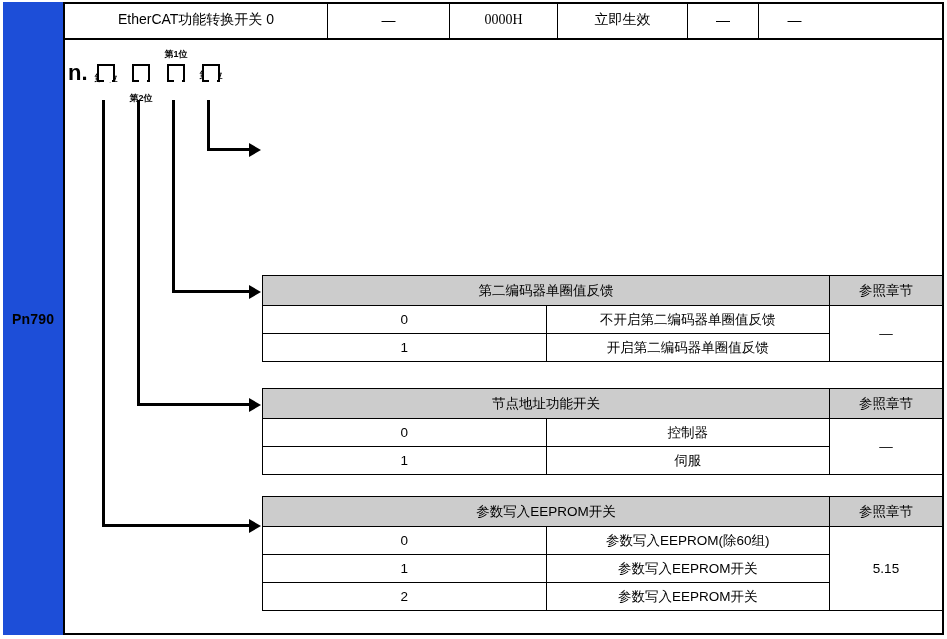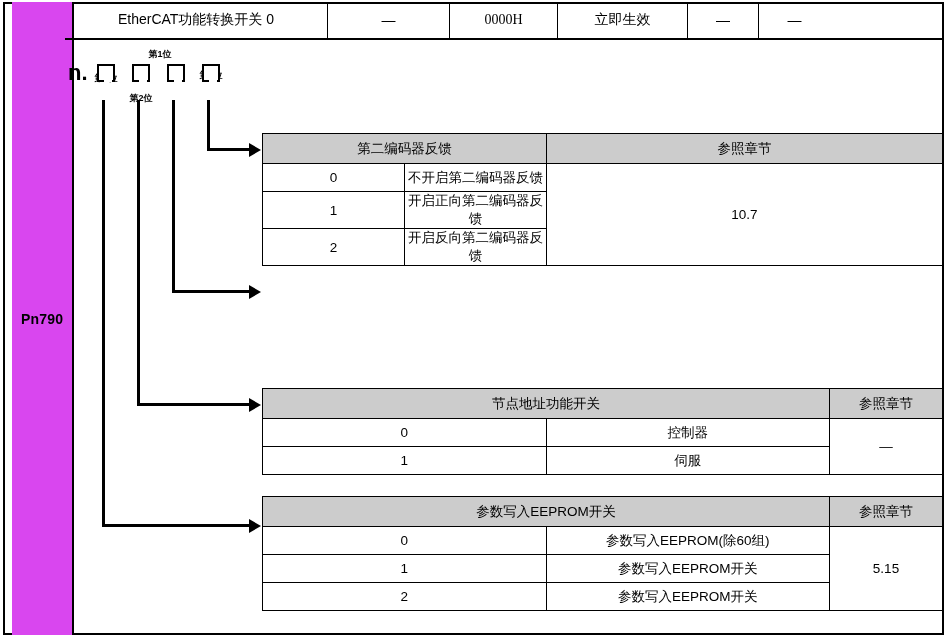--- a/index.html
+++ b/index.html
@@ -26,25 +26,25 @@
     top: 2px;
     width: 941px;
     height: 633px;
     border: 2px solid #000000;
     box-sizing: border-box;
   }
 
   
   .param-code-col {
     position: absolute;
-    left: 12px;
+    left: 3px;
     top: 2px;
     width: 62px;
     height: 633px;
-    background: #d946ef;
+    background: #1d4ed8;
     border-right: 2px solid #000000;
     box-sizing: border-box;
     display: flex;
     align-items: center;
     justify-content: center;
   }
   .param-code-text {
     font-size: 14px;
     font-weight: bold;
     letter-spacing: 0.2px;
@@ -183,21 +183,21 @@
     <div class="spec-cell spec-effect">立即生效</div>
     <div class="spec-cell spec-extra1">—</div>
     <div class="spec-cell spec-extra2">—</div>
   </div>
 
   <div class="bit-diagram">
     <span class="bit-prefix">n.</span>
 
     <span class="bit-label" style="left:25px;margin-top:24px;">第3位</span>
     <span class="bit-label" style="left:60px;margin-top:44px;">第2位</span>
-    <span class="bit-label" style="left:79px;">第1位</span>
+    <span class="bit-label" style="left:95px;">第1位</span>
     <span class="bit-label" style="left:130px;margin-top:21px;">第0位</span>
 
     <span class="bit-box" style="left:32px;"></span>
     <span class="bit-box" style="left:67px;"></span>
     <span class="bit-box" style="left:102px;"></span>
     <span class="bit-box" style="left:137px;"></span>
   </div>
 
   <div class="leader leader-v" style="left:207px; top:100px; height:51px;"></div>
   <div class="leader leader-h" style="left:207px; top:148px; width:44px;"></div>
@@ -208,44 +208,40 @@
   <div class="arrow-head" style="left:249px; top:284.5px;"></div>
 
   <div class="leader leader-v" style="left:137px; top:100px; height:306px;"></div>
   <div class="leader leader-h" style="left:137px; top:403px; width:114px;"></div>
   <div class="arrow-head" style="left:249px; top:397.5px;"></div>
 
   <div class="leader leader-v" style="left:102px; top:100px; height:427px;"></div>
   <div class="leader leader-h" style="left:102px; top:524px; width:149px;"></div>
   <div class="arrow-head" style="left:249px; top:518.5px;"></div>
 
-  <table class="opt-table" style="top:133px;">
+
+  <table class="opt-table" style="top:275px;">
     <thead>
       <tr>
-        <th class="col-value" colspan="2">第二编码器反馈</th>
+        <th colspan="2">第二编码器单圈值反馈</th>
         <th class="col-ref">参照章节</th>
       </tr>
     </thead>
     <tbody>
       <tr>
         <td class="col-value">0</td>
-        <td class="col-desc">不开启第二编码器反馈</td>
-        <td class="col-ref" rowspan="3">10.7</td>
+        <td class="col-desc">不开启第二编码器单圈值反馈</td>
+        <td class="col-ref" rowspan="2">—</td>
       </tr>
       <tr>
         <td class="col-value">1</td>
-        <td class="col-desc">开启正向第二编码器反馈</td>
-      </tr>
-      <tr>
-        <td class="col-value">2</td>
-        <td class="col-desc">开启反向第二编码器反馈</td>
+        <td class="col-desc">开启第二编码器单圈值反馈</td>
       </tr>
     </tbody>
   </table>
-
 
   <table class="opt-table" style="top:388px;">
     <thead>
       <tr>
         <th colspan="2">节点地址功能开关</th>
         <th class="col-ref">参照章节</th>
       </tr>
     </thead>
     <tbody>
       <tr>

